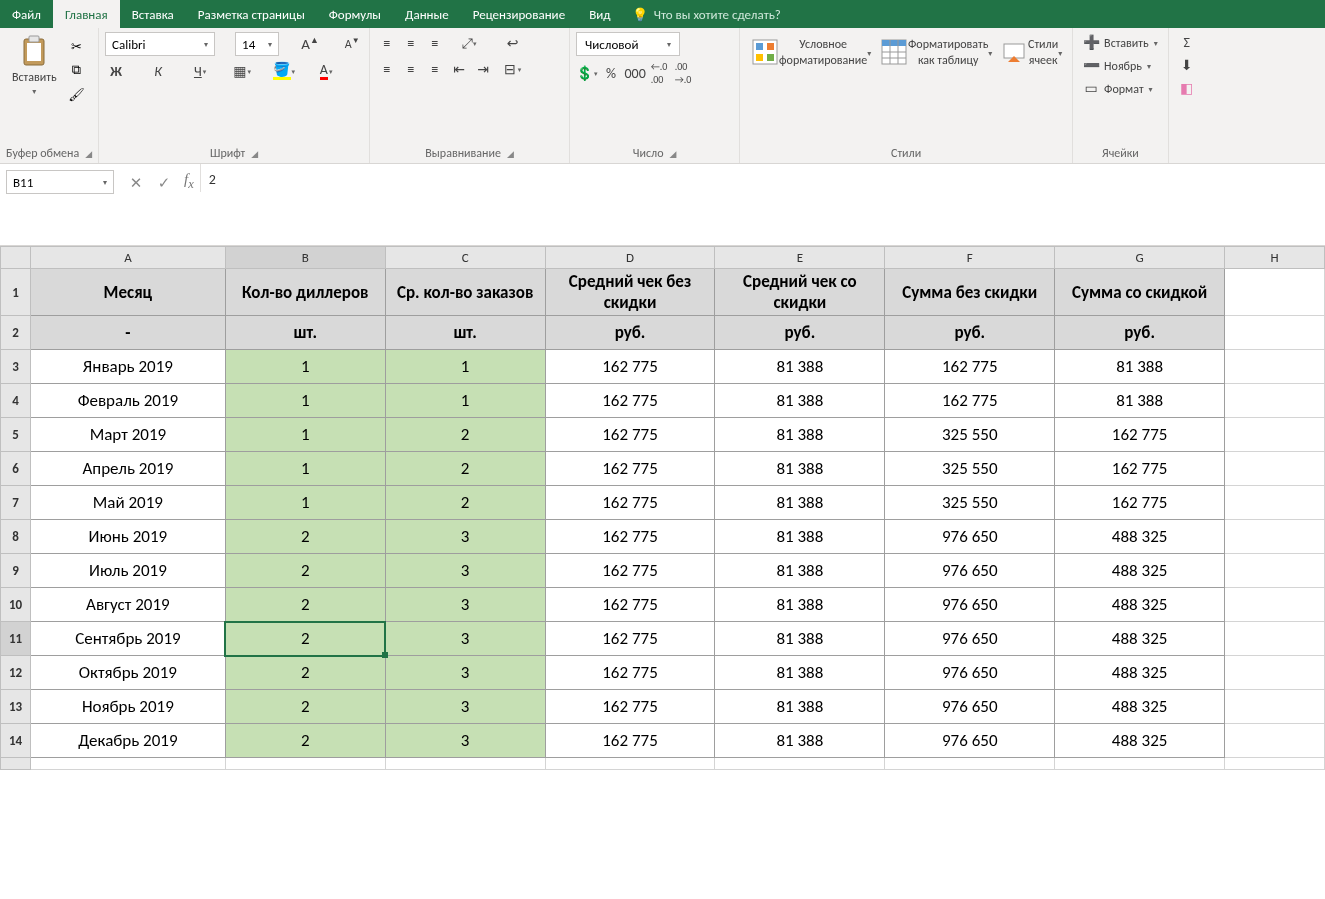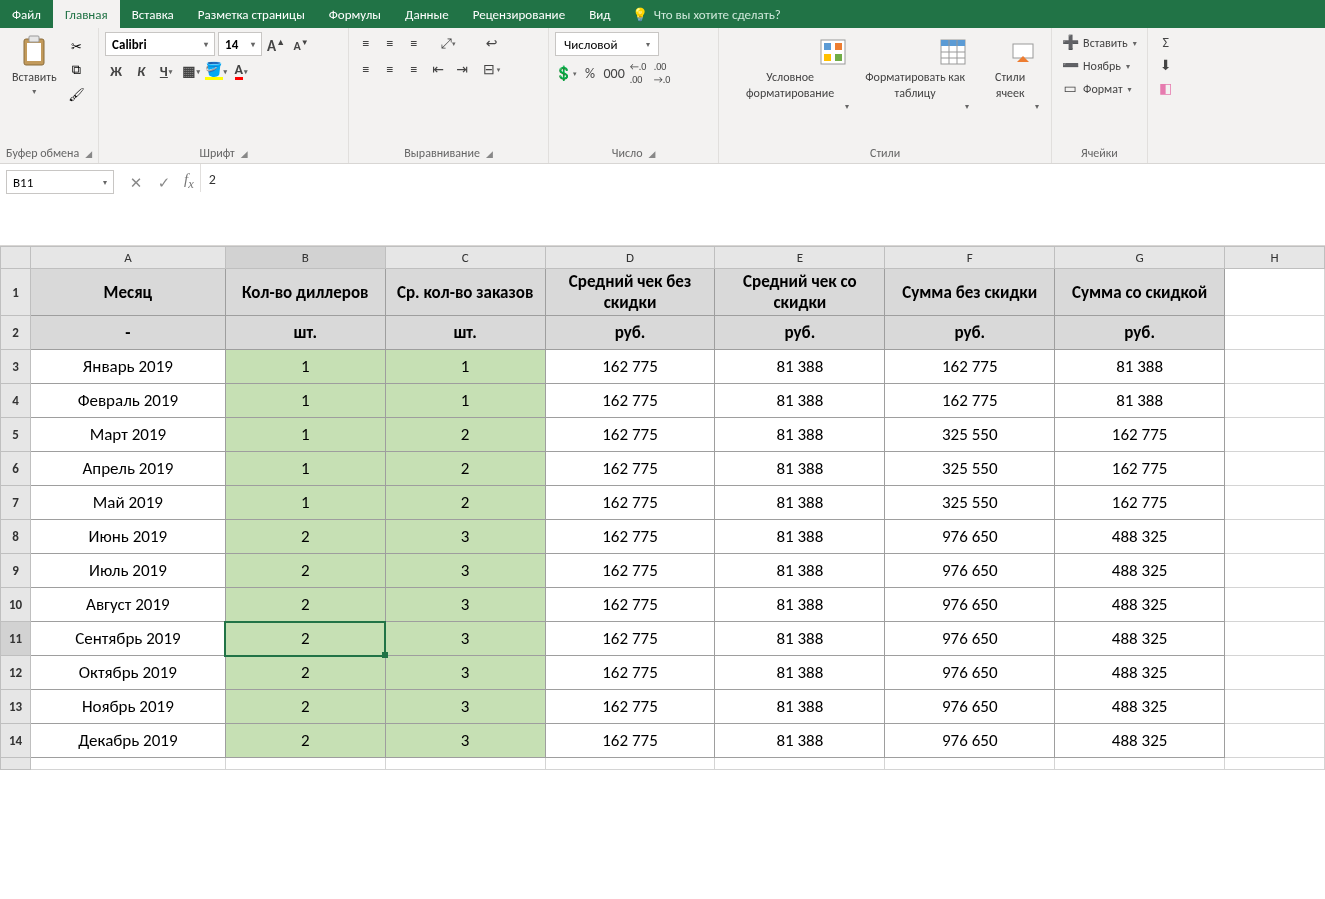--- a/index.html
+++ b/index.html
@@ -12,29 +12,29 @@
   .tell-me { display: flex; align-items: center; padding: 6px 10px; color: #cfe8da; font-size: 13px; }
   .tell-me .bulb { margin-right: 5px; font-size: 13px; }
   
   
   .ribbon { background: #f3f2f1; border-bottom: 1px solid #d8d6d4; display: flex; height: 136px; }
   .ribbon-group { border-right: 1px solid #e1dfdd; padding: 4px 6px 2px 6px; display: flex; flex-direction: column; justify-content: space-between; height: 100%; position: relative; }
   .group-body { flex: 1; display: flex; align-items: flex-start; }
   .group-label { text-align: center; font-size: 12px; color: #666; padding: 2px 0 1px 0; display: flex; justify-content: center; align-items: center; gap: 6px; }
   .group-label .launcher { font-size: 9px; color: #888; cursor: pointer; }
   
-  .big-btn { display: flex; flex-direction: column; align-items: flex-end; justify-content: center; padding: 4px 6px; cursor: pointer; font-size: 12px; color: #444; text-align: center; line-height: 1.3; }
+  .big-btn { display: flex; align-items: center; justify-content: center; padding: 4px 6px; cursor: pointer; font-size: 12px; color: #444; text-align: center; line-height: 1.3; }
   .icon-box { width: 32px; height: 32px; display: flex; align-items: center; justify-content: center; font-size: 22px; margin-bottom: 2px; }
   
   .clip-stack { display: flex; flex-direction: column; align-items: center; }
   .mini-btns { display: flex; flex-direction: column; gap: 4px; margin-left: 4px; margin-top: 4px; }
   .mini-btn { width: 20px; height: 20px; font-size: 13px; display: flex; align-items: center; justify-content: center; cursor: pointer; }
   
   .font-group { flex-direction: column; }
-  .font-row { display: flex; align-items: flex-end; gap: 3px; margin-bottom: 4px; font-weight: bold; }
+  .font-row { display: flex; align-items: flex-start; gap: 20px; margin-bottom: 4px; }
   .font-name { width: 110px; height: 24px; border: 1px solid #c8c6c4; background: #fff; padding: 2px 6px; font-size: 13px; display: flex; align-items: center; justify-content: space-between; }
   .font-size { width: 44px; height: 24px; border: 1px solid #c8c6c4; background: #fff; padding: 2px 6px; font-size: 13px; display: flex; align-items: center; justify-content: space-between; }
   .dd-arrow { font-size: 8px; color: #666; }
   .fmt-btn { width: 22px; height: 22px; font-size: 14px; display: flex; align-items: center; justify-content: center; cursor: pointer; color: #444; }
   .color-under { border-bottom: 3px solid; padding-bottom: 0; line-height: 1; }
   
   .align-col { display: flex; flex-direction: column; gap: 4px; }
   .align-row { display: flex; gap: 2px; }
   
   .num-format { width: 104px; height: 24px; border: 1px solid #c8c6c4; background: #fff; padding: 2px 8px; font-size: 13px; display: flex; align-items: center; justify-content: space-between; margin-bottom: 6px; }

